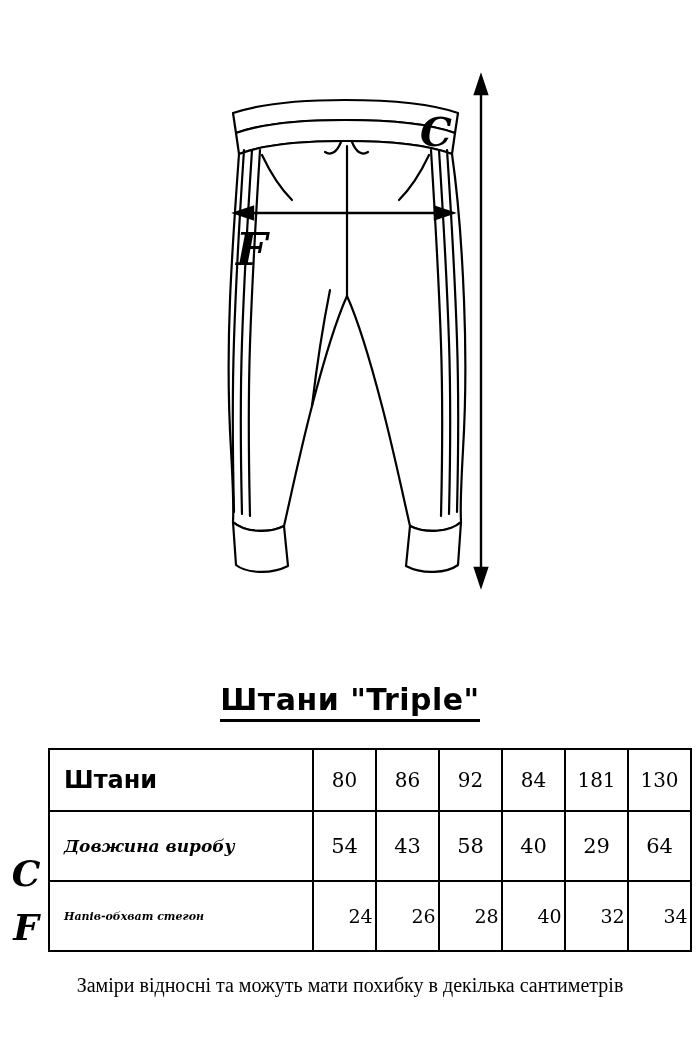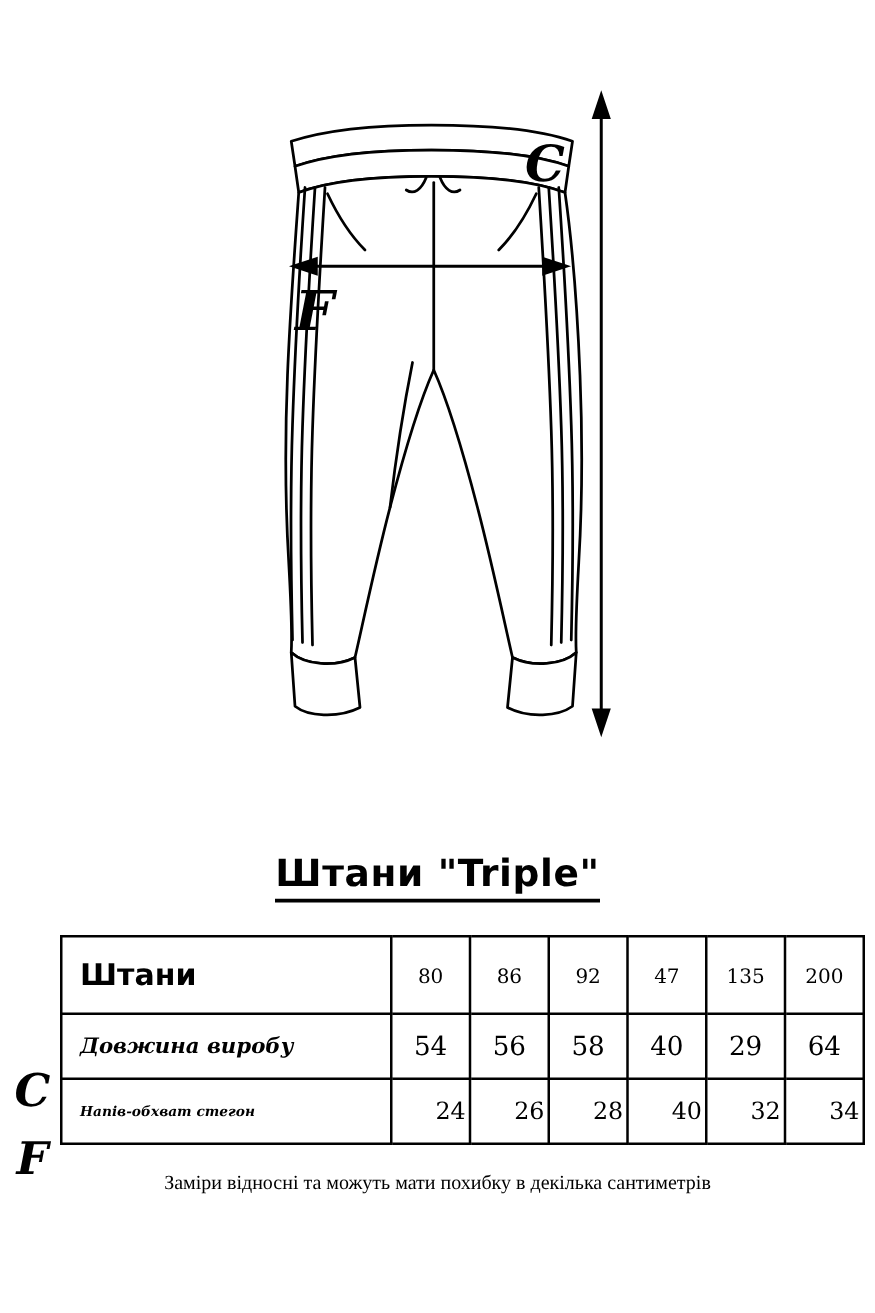--- a/index.html
+++ b/index.html
@@ -83,38 +83,38 @@
     border: 2px solid #000;
     text-align: center;
     vertical-align: middle;
     font-family: "DejaVu Serif", serif;
     padding: 0;
   }
   .row-head {
     height: 62px;
   }
   .row-body {
-    height: 52px;
+    height: 70px;
   }
   .label-cell {
     text-align: left !important;
     padding-left: 14px !important;
     font-style: italic;
     font-weight: bold;
     font-size: 17px;
     width: 248px;
   }
   .label-cell.head {
     font-style: normal;
     font-size: 24px;
     font-family: "DejaVu Sans", sans-serif;
     font-weight: bold;
   }
   .head-size {
-    font-size: 16px;
+    font-size: 20px;
     font-family: "DejaVu Serif", serif;
   }
   .val {
     font-size: 21px;
     border-radius: 10px;
   }
   .val.small {
     font-size: 19px;
     padding-left: 32px;
   }
@@ -134,21 +134,21 @@
     text-align: center;
   }
   .row-marker.m1 { top: 104px; }
   .row-marker.m2 { top: 158px; }
 
   
   .footnote {
     text-align: center;
     margin-top: 22px;
     font-family: "Liberation Serif", serif;
-    font-size: 16px;
+    font-size: 20px;
   }
 </style>
 </head>
 <body>
 
 <div id="page">
 
   <div class="illustration">
     <svg width="700" height="640" viewBox="0 0 700 640" xmlns="http://www.w3.org/2000/svg">
       <g fill="none" stroke="#000" stroke-width="2.2" stroke-linejoin="round" stroke-linecap="round">
@@ -222,29 +222,29 @@
     <span class="row-marker m1">C</span>
     <span class="row-marker m2">F</span>
 
     <table class="size-table">
       <tbody>
         <tr class="row-head">
           <td class="label-cell head">Штани</td>
           <td class="head-size">80</td>
           <td class="head-size">86</td>
           <td class="head-size">92</td>
-          <td class="head-size">47</td>
-          <td class="head-size">135</td>
-          <td class="head-size">200</td>
+          <td class="head-size">84</td>
+          <td class="head-size">181</td>
+          <td class="head-size">130</td>
         </tr>
 
         <tr class="row-body">
           <td class="label-cell">Довжина виробу</td>
           <td class="val">54</td>
-          <td class="val">56</td>
+          <td class="val">43</td>
           <td class="val">58</td>
           <td class="val">40</td>
           <td class="val">29</td>
           <td class="val">64</td>
         </tr>
 
         <tr class="row-body">
           <td class="label-cell small-lab">Напів-обхват стегон</td>
           <td class="val small">24</td>
           <td class="val small">26</td>

